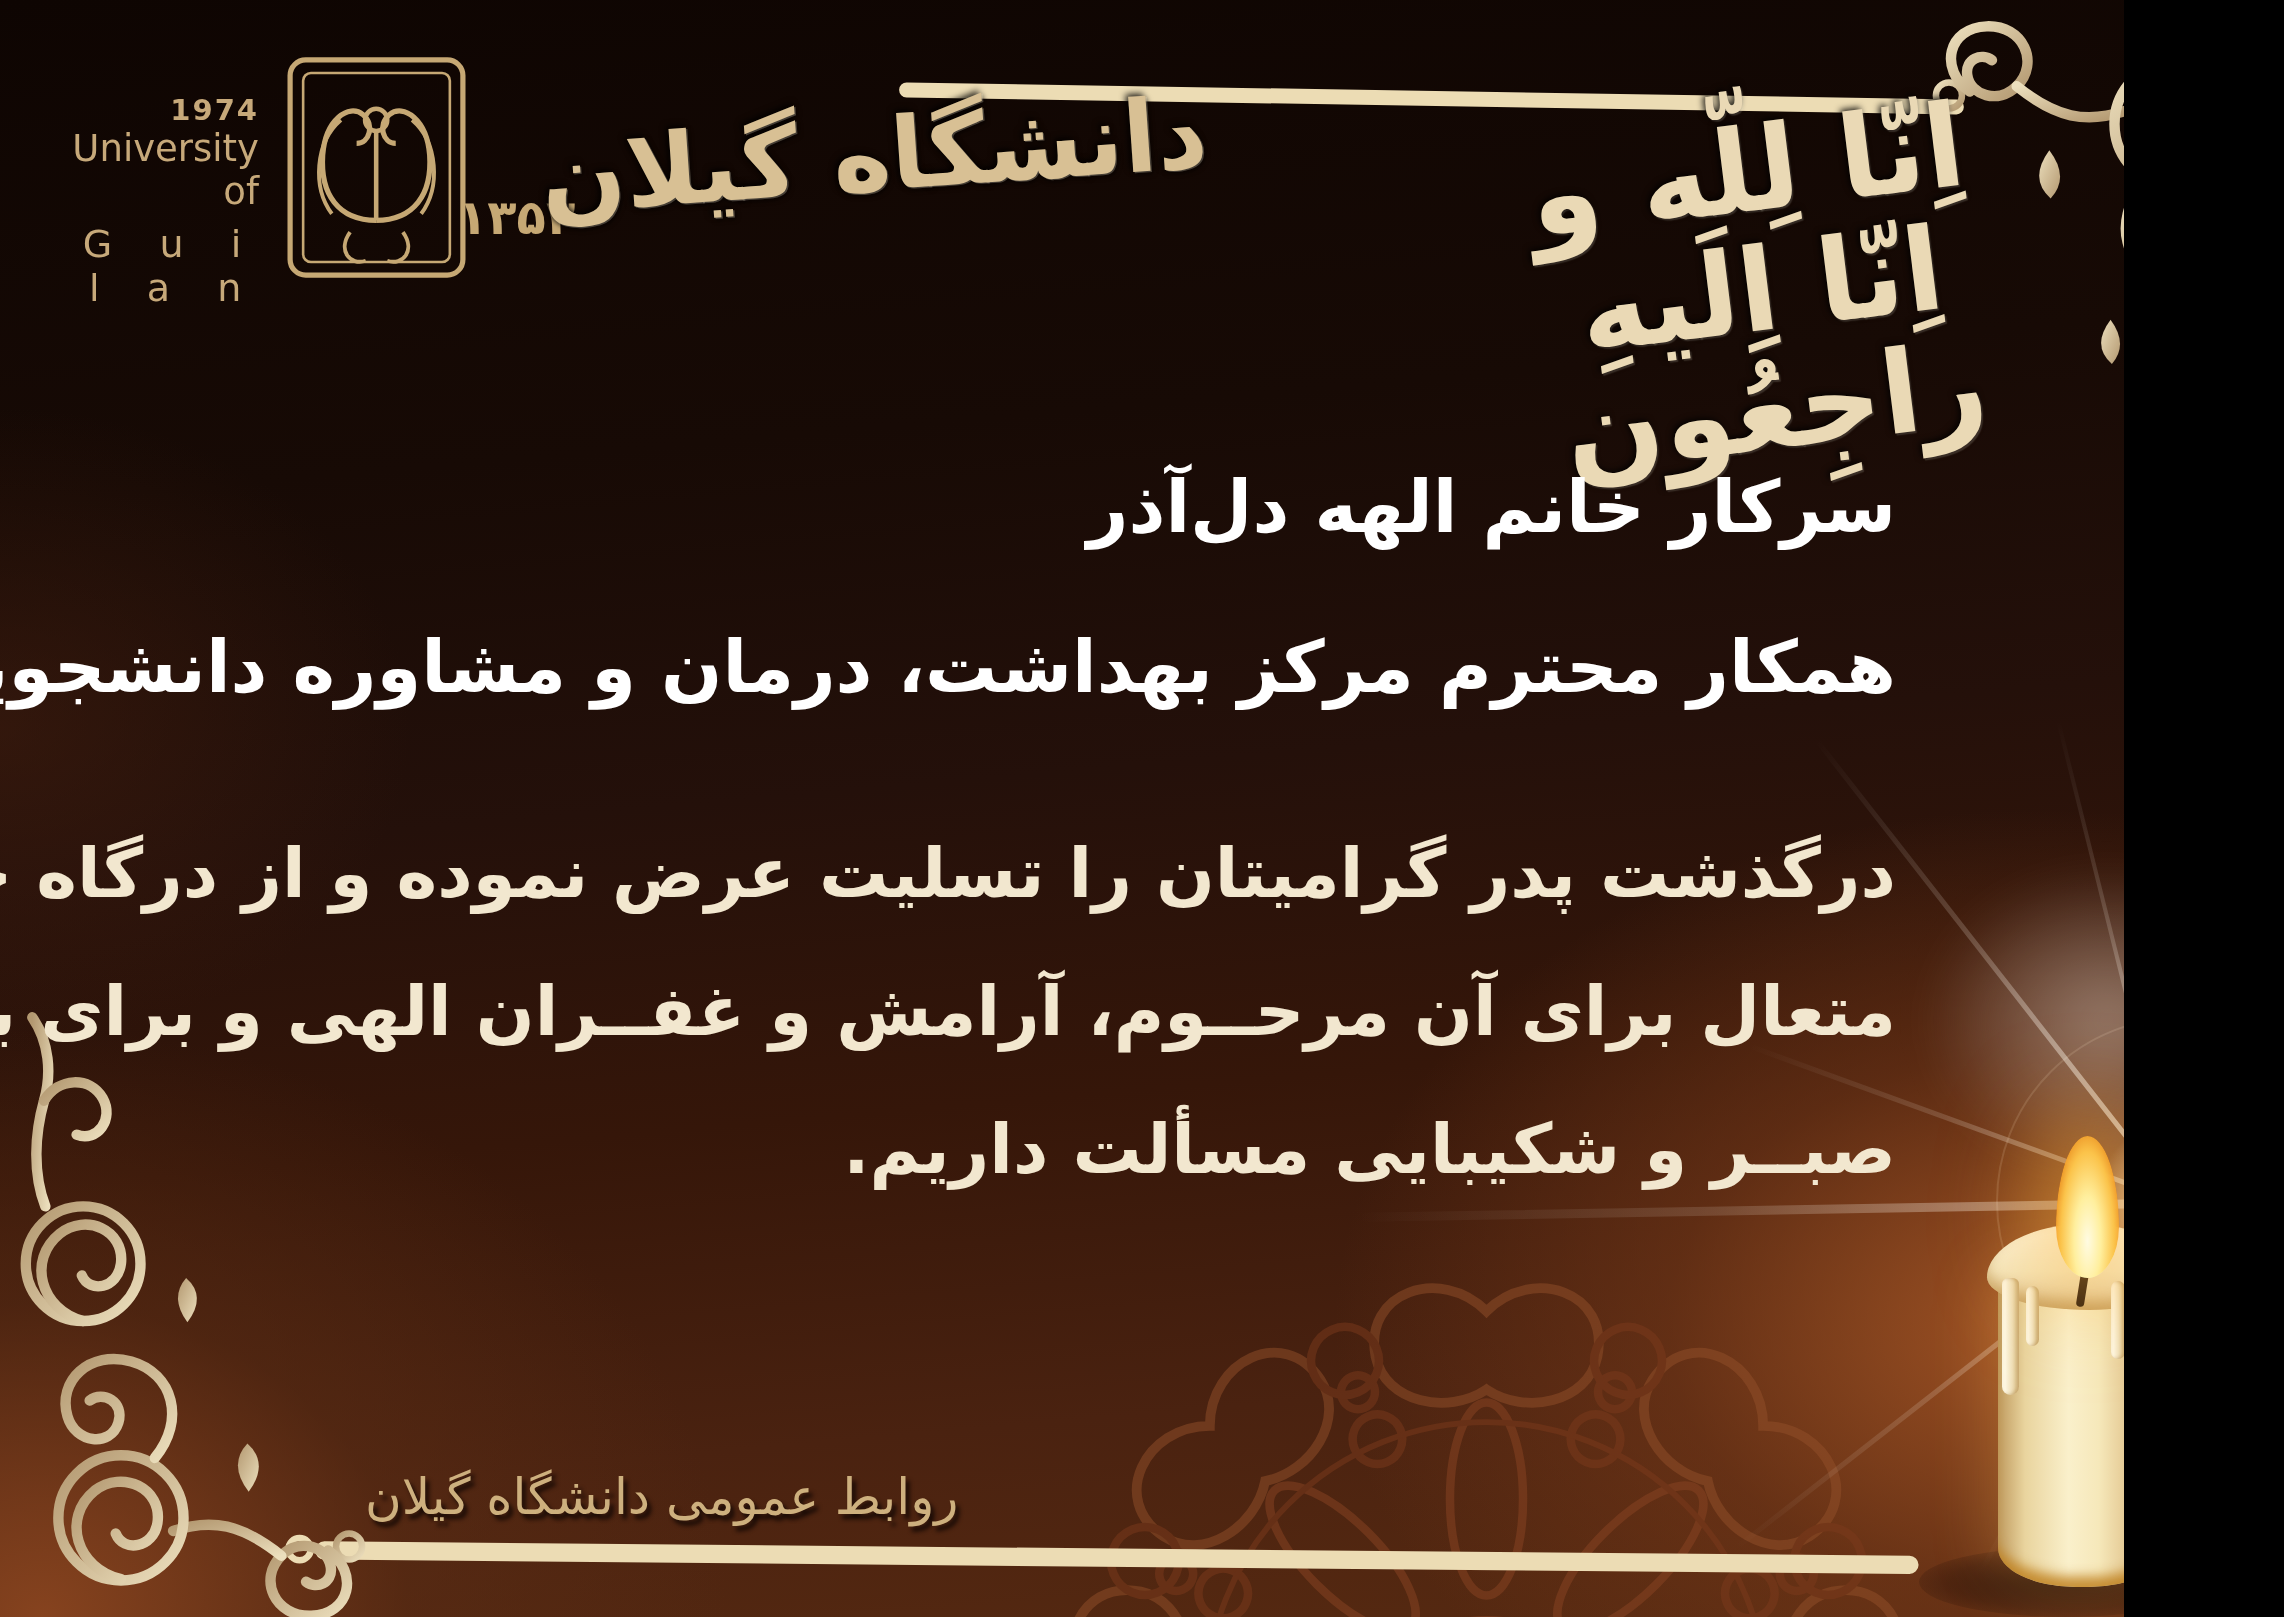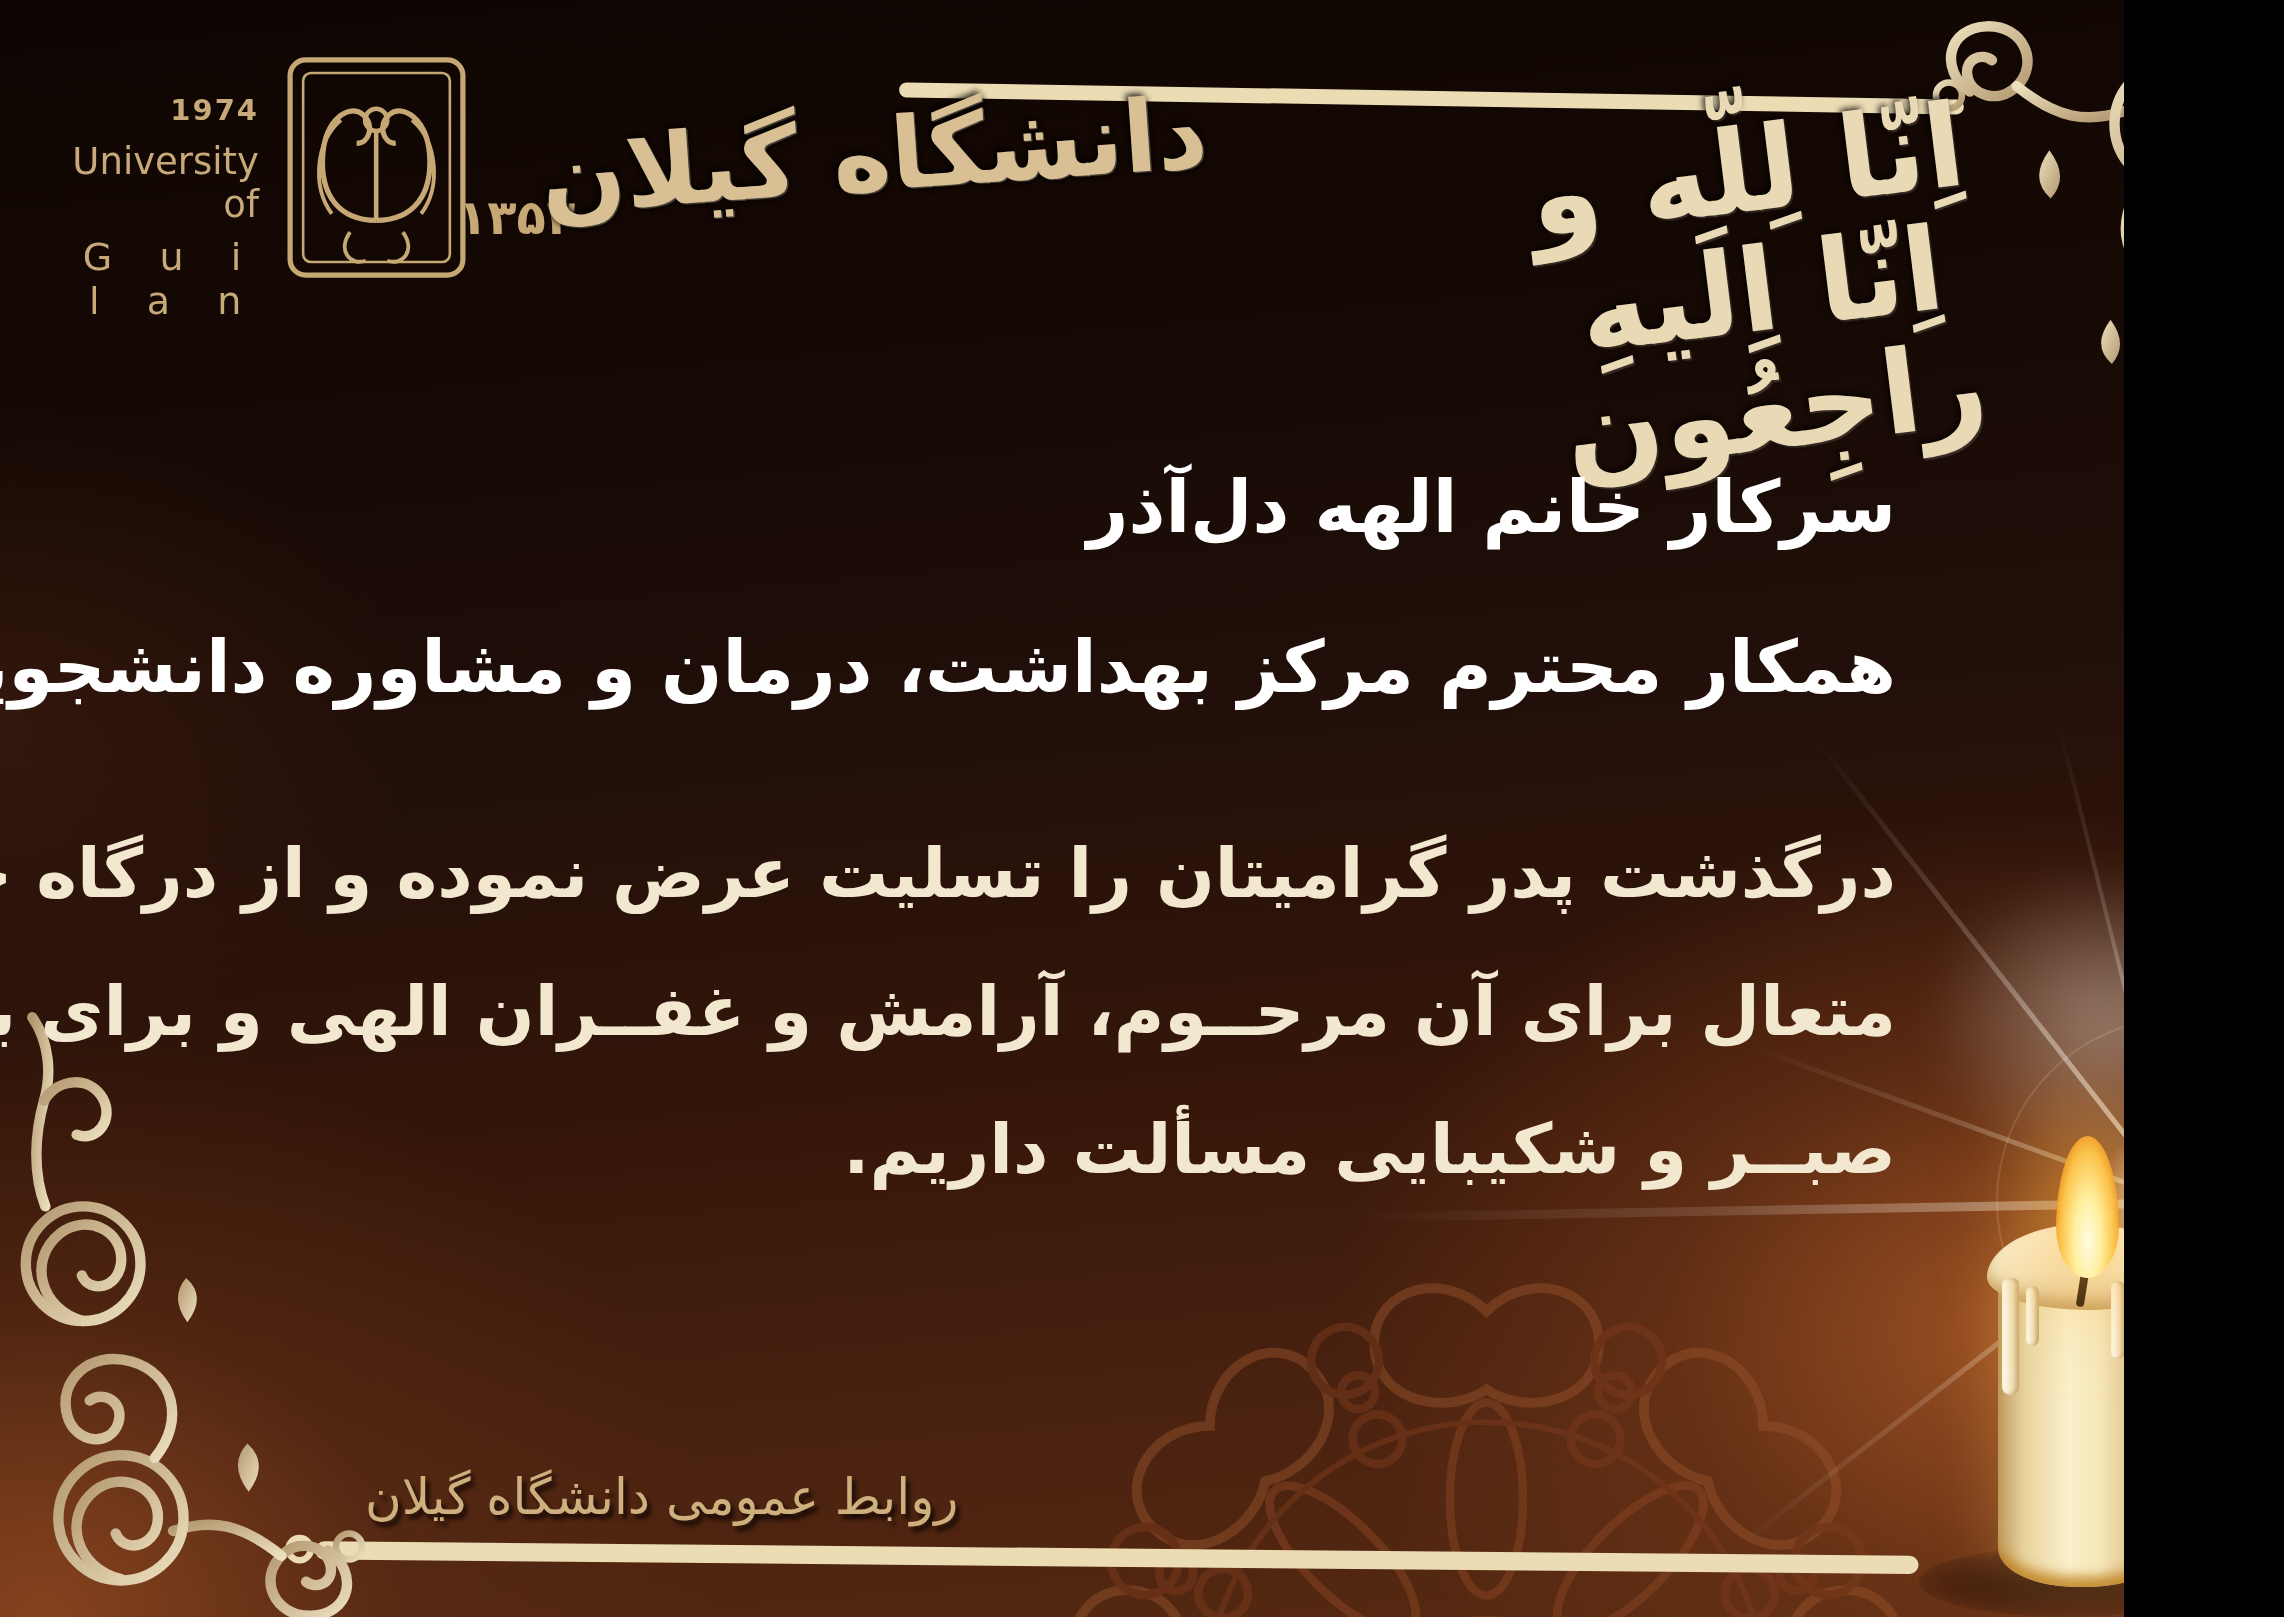--- a/index.html
+++ b/index.html
@@ -9,21 +9,21 @@
     background:
       radial-gradient(ellipse 978px 717px at 96% 82%, rgba(175,92,40,.85) 0%, rgba(120,58,25,.55) 38%, rgba(0,0,0,0) 72%),
       radial-gradient(ellipse 913px 783px at 2% 100%, rgba(140,70,32,.9) 0%, rgba(90,44,20,.55) 40%, rgba(0,0,0,0) 75%),
       radial-gradient(ellipse 587px 457px at 0% 45%, rgba(70,32,16,.5) 0%, rgba(0,0,0,0) 70%),
       linear-gradient(175deg,#0e0502 0%,#170a05 28%,#24100a 48%,#351609 66%,#4a2210 84%,#572a11 100%);
   }
   .abs{position:absolute;}
   
   .logo-en{color:#c7a97a;text-align:right;}
   .logo-year{font-size:29px;letter-spacing:2px;font-weight:bold;}
-  .logo-l1{font-size:37px;margin-top:13px;}
+  .logo-l1{font-size:37px;margin-top:0;}
   .logo-l2{font-size:38px;font-weight:normal;letter-spacing:17.6px;margin-top:9px;}
   .fa-year{color:#c6a874;font-size:48px;font-weight:bold;}
   .fa-name{
     color:#d8c094;font-size:99px;font-weight:bold;direction:rtl;white-space:nowrap;
     transform:rotate(-4deg);
     text-shadow:1.3px 1.3px 0 rgba(255,244,214,.25),-2.6px -2.6px 6.5px rgba(0,0,0,.8),2px 2.6px 5.2px rgba(0,0,0,.55);
   }
   
   .callig{
     width:522px;color:#ead9b5;font-size:115px;line-height:1.04;font-weight:bold;direction:rtl;text-align:center;

